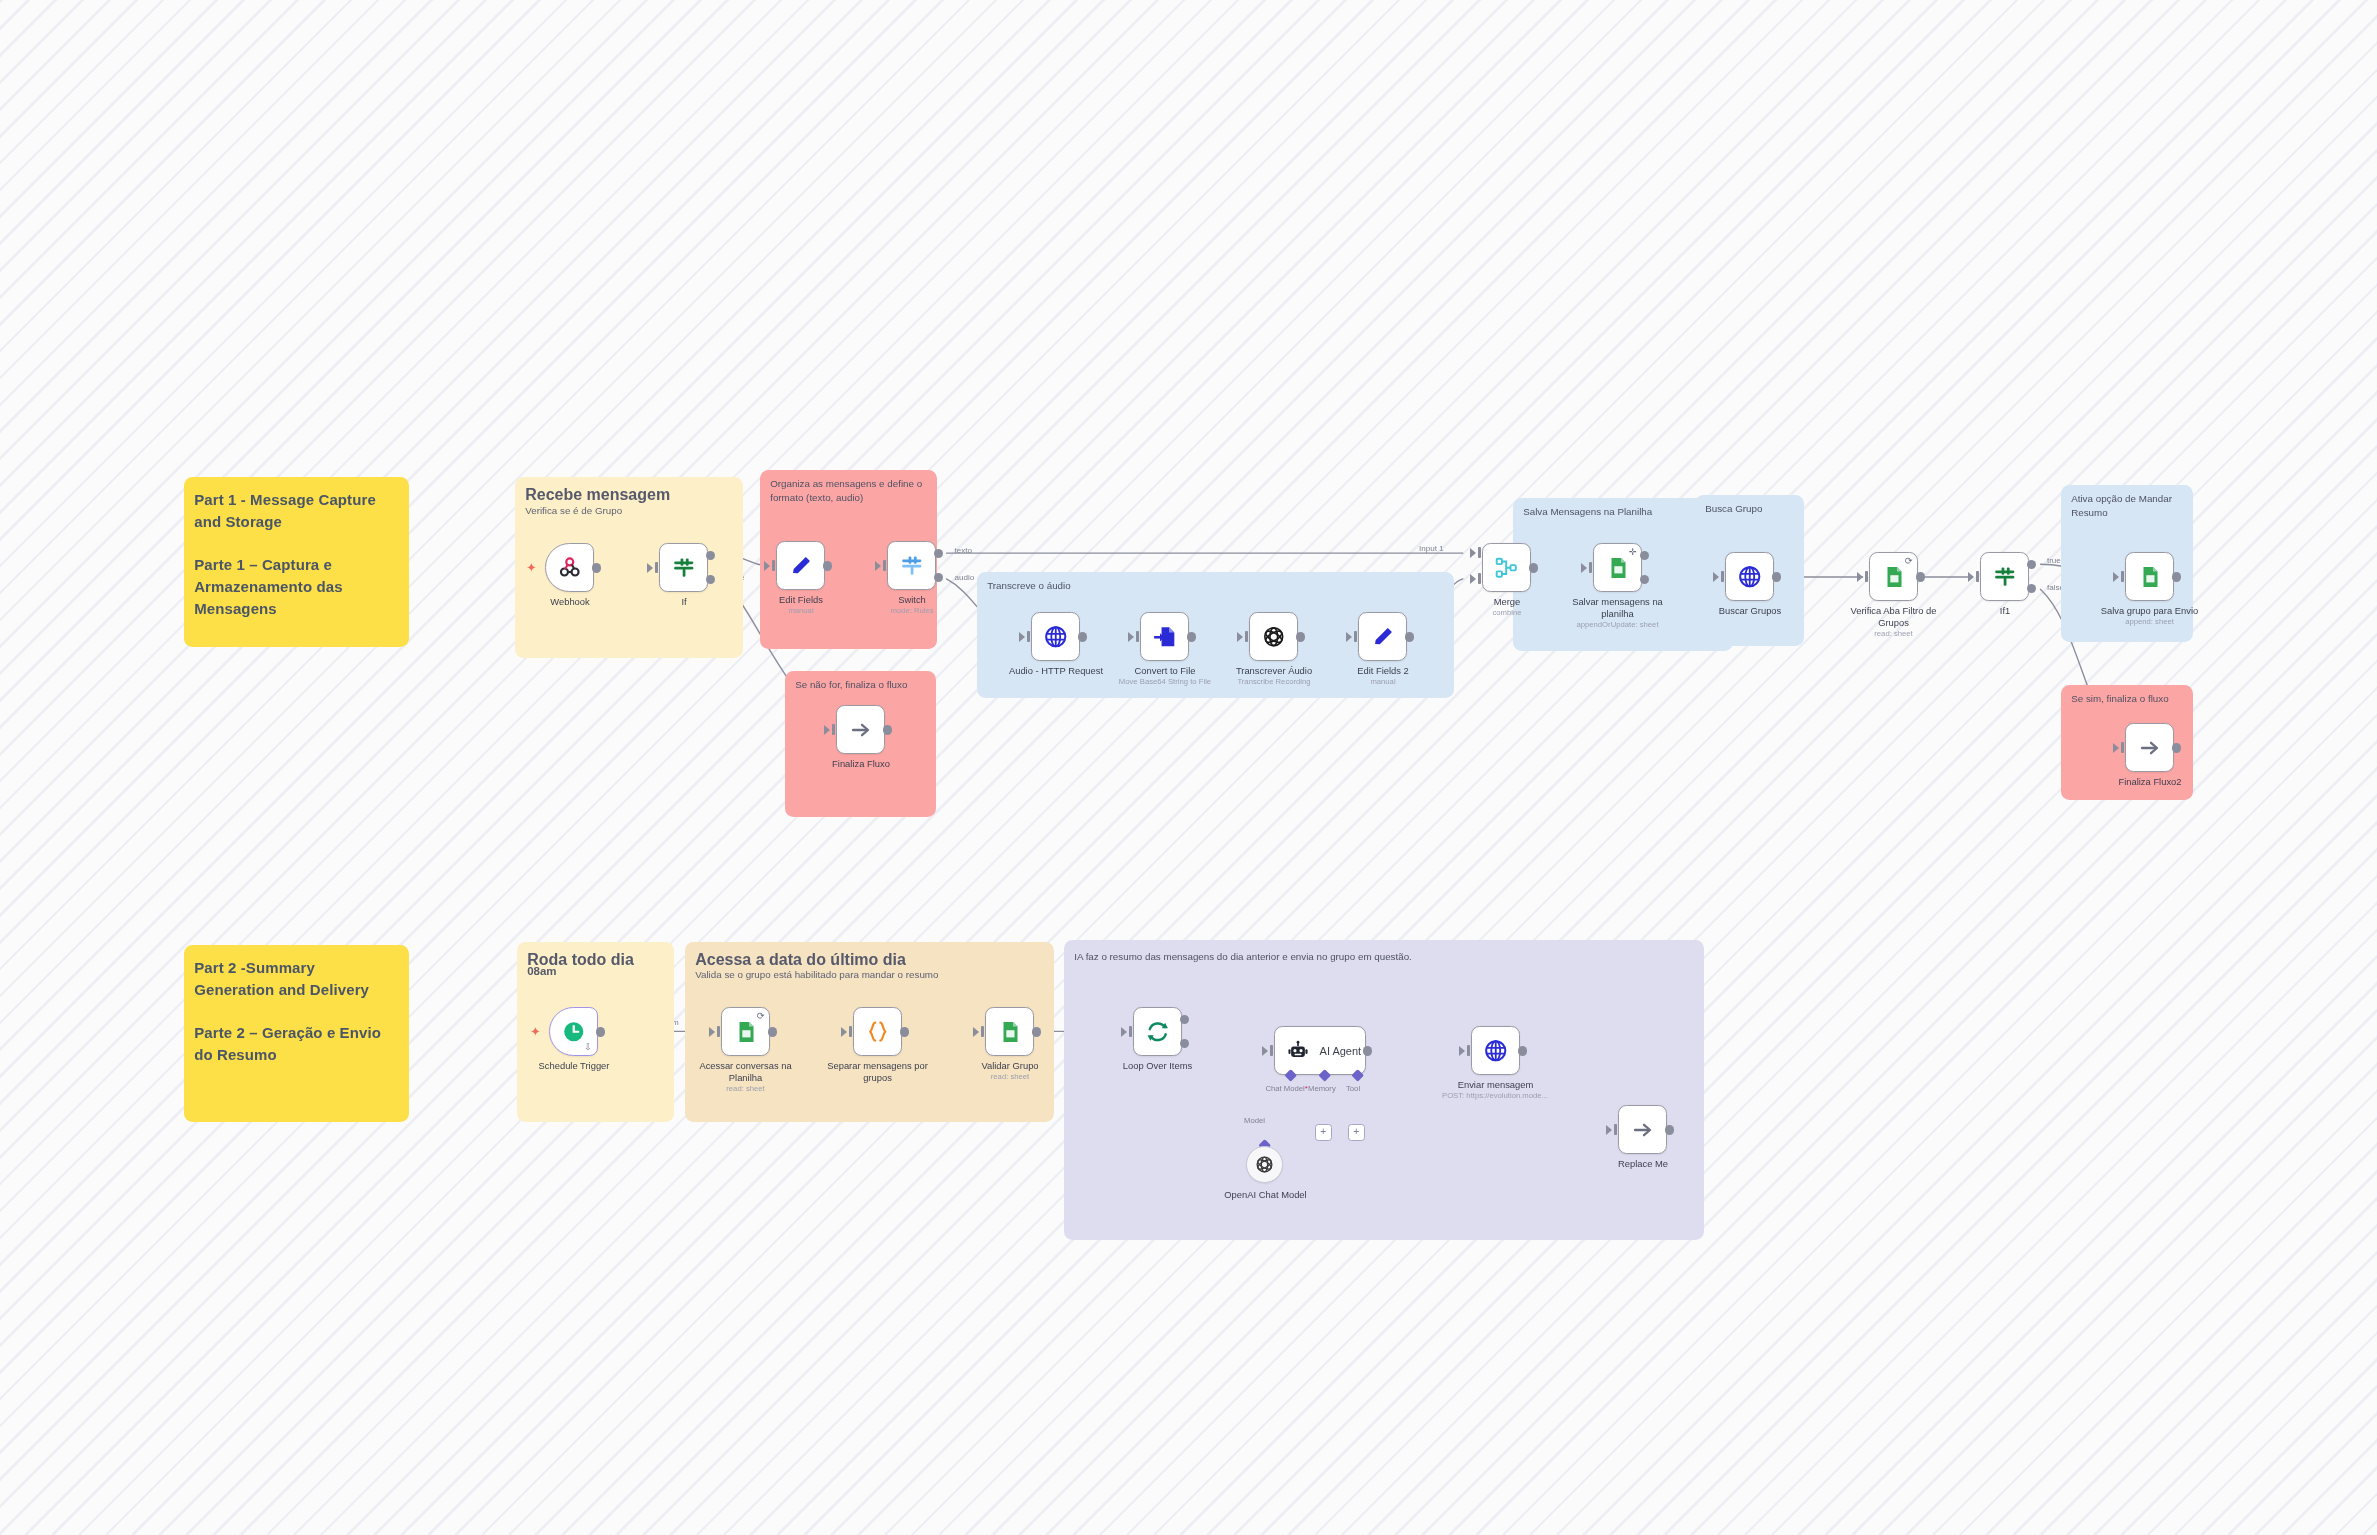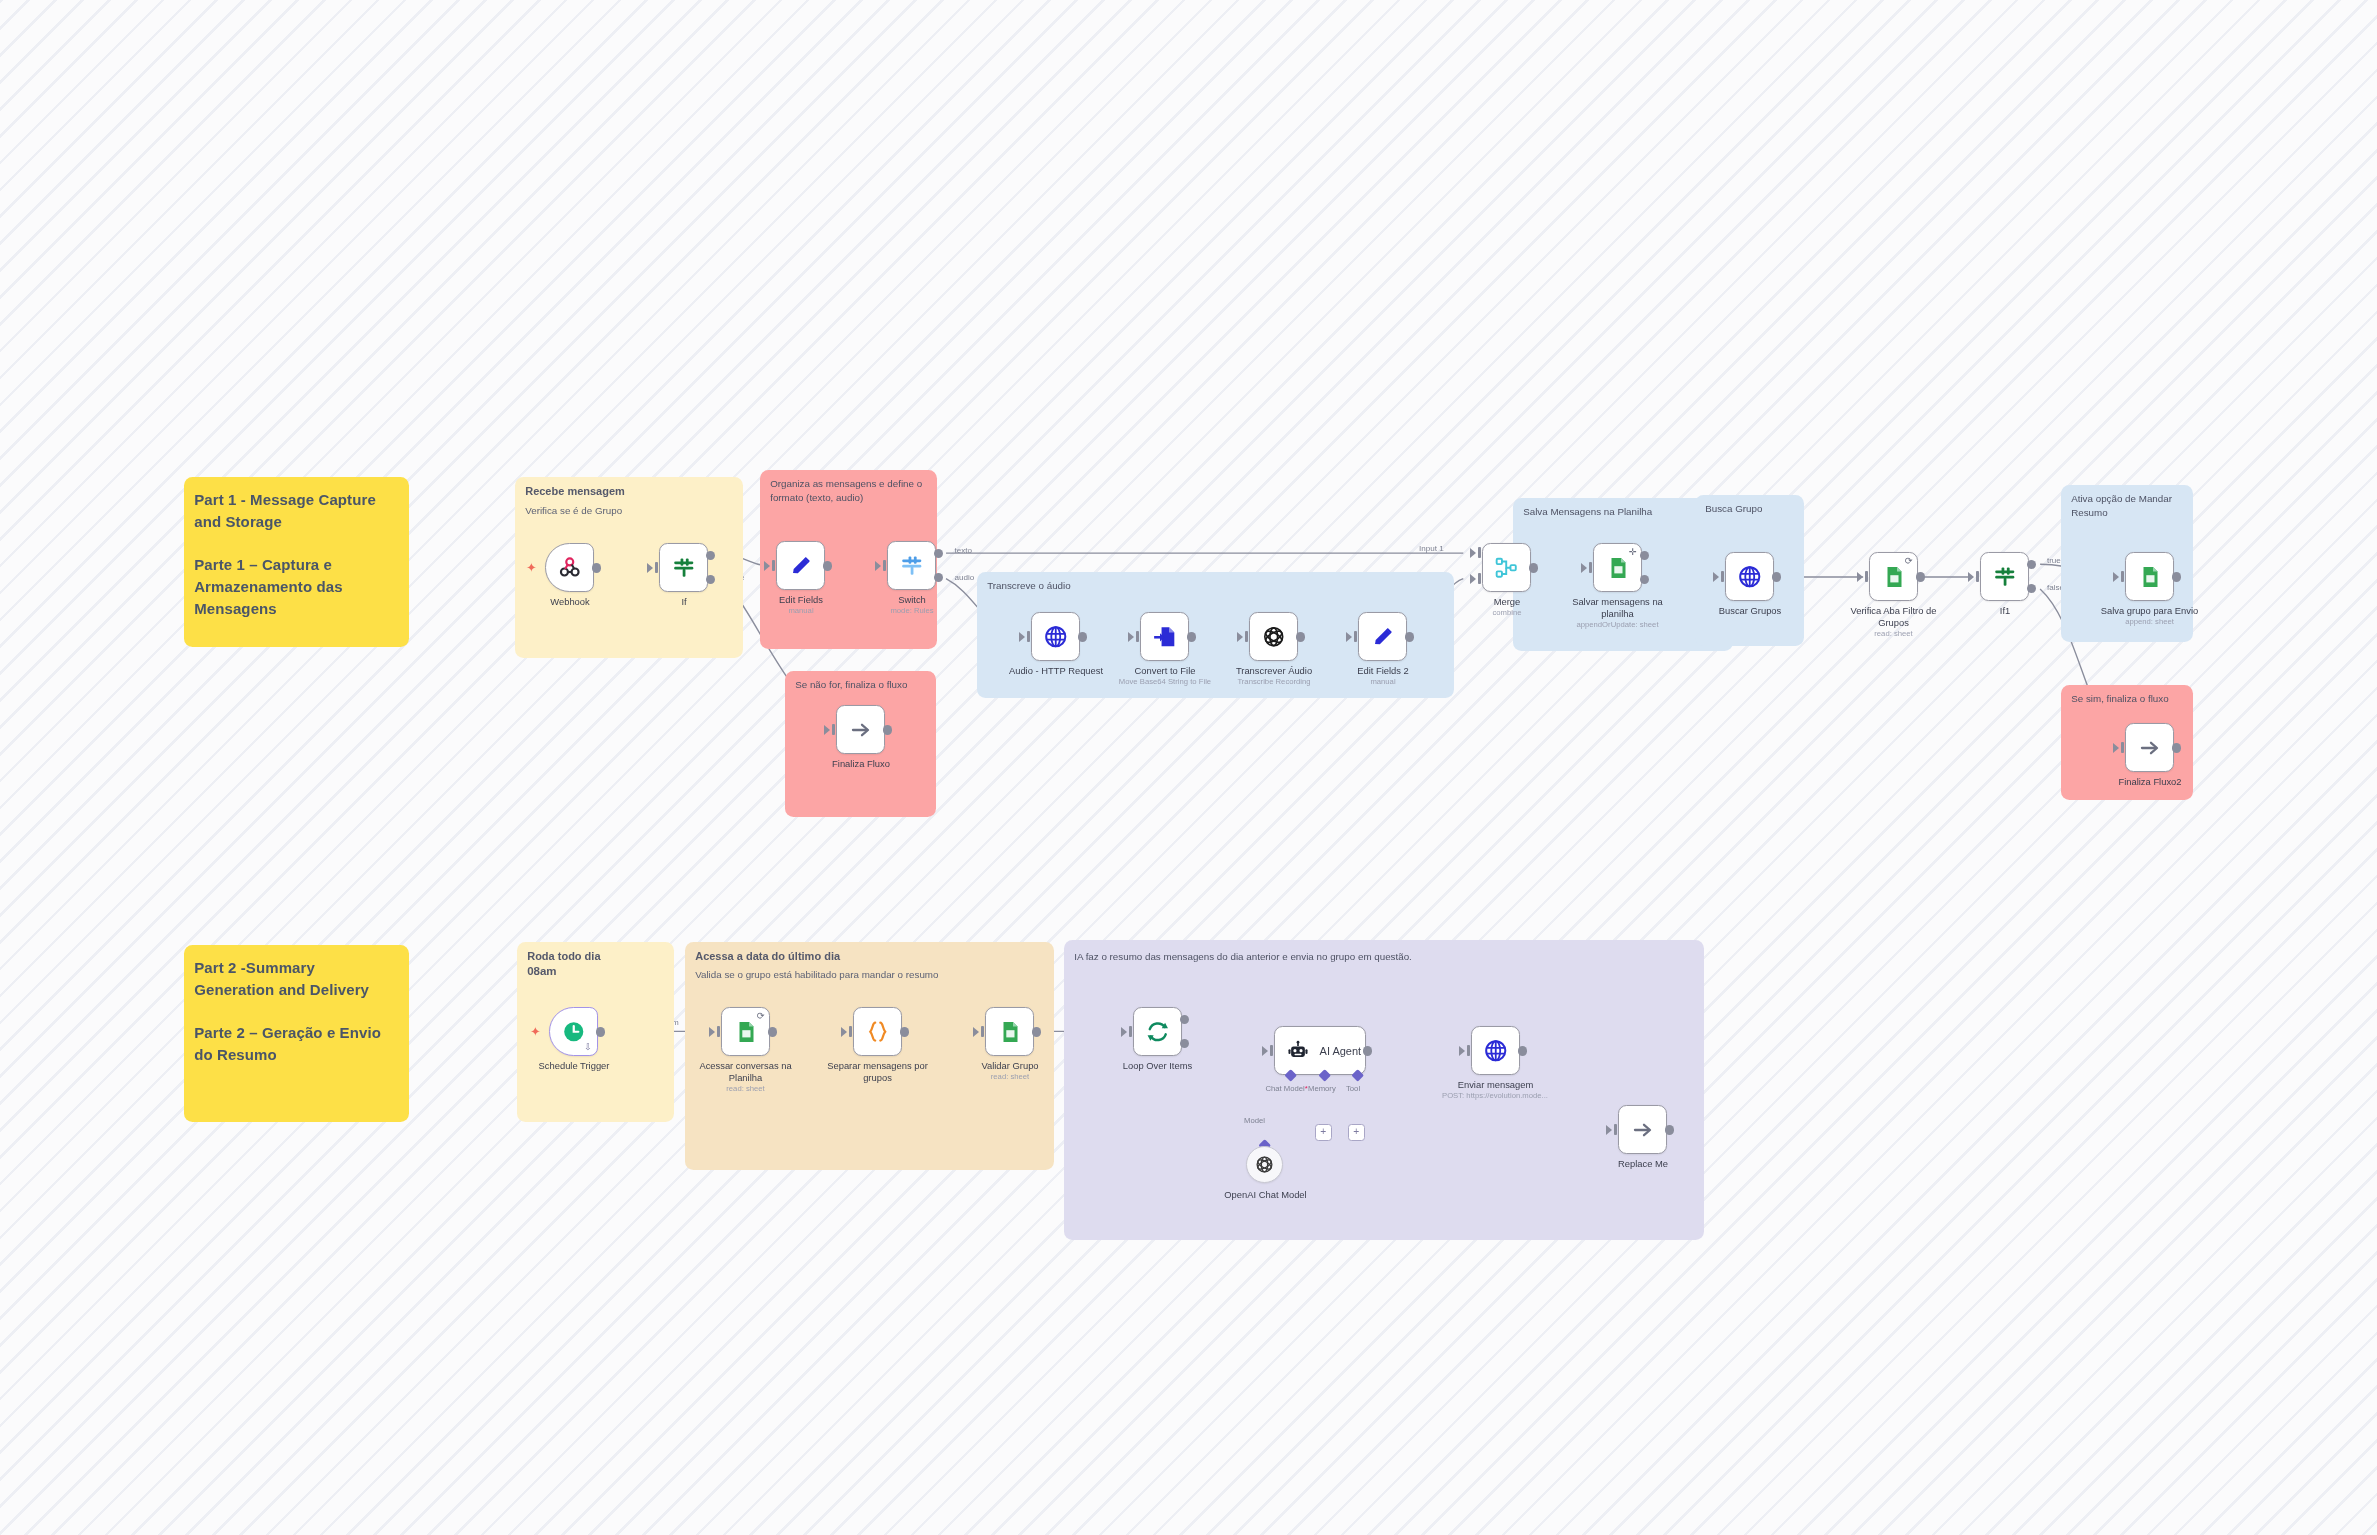--- a/index.html
+++ b/index.html
@@ -25,21 +25,21 @@
   .sticky.orange{background:#f6e3c2;}
   .sticky.purple{background:#dedcef;}
 
   .note-title{
     position:absolute;left:10.2px;top:12px;right:10.2px;
     font-size:15px;font-weight:bold;color:#4a5568;line-height:1.45;
     letter-spacing:0.1px;white-space:pre-line;
   }
   .grp-title{
     position:absolute;left:10.2px;top:6.8px;right:3px;
-    font-size:11px;font-weight:bold;color:#55596b;line-height:1.35;
+    font-size:16px;font-weight:bold;color:#55596b;line-height:1.35;
   }
   .grp-sub{
     position:absolute;left:10.2px;right:6.8px;
     font-size:9.8px;color:#5d6275;line-height:1.35;font-weight:normal;
   }
   .grp-plain{
     position:absolute;left:10.2px;top:6.8px;right:6.8px;
     font-size:9.8px;color:#4e5264;line-height:1.4;font-weight:normal;
   }
 
@@ -201,21 +201,21 @@
 
   <div class="sticky pink" style="left:2061px;top:685px;width:132px;height:115px;">
     <div class="grp-plain">Se sim, finaliza o fluxo</div>
   </div>
 
   <div class="sticky yellow" style="left:517px;top:942px;width:157px;height:180px;">
     <div class="grp-title">Roda todo dia</div>
     <div class="grp-sub" style="top:22px;font-weight:bold;color:#55596b;font-size:11.5px;">08am</div>
   </div>
 
-  <div class="sticky orange" style="left:685px;top:942px;width:369px;height:228px;">
+  <div class="sticky orange" style="left:685px;top:942px;width:369px;height:180px;">
     <div class="grp-title">Acessa a data do último dia</div>
     <div class="grp-sub" style="top:25.5px;">Valida se o grupo está habilitado para mandar o resumo</div>
   </div>
 
   <div class="sticky purple" style="left:1064px;top:940px;width:640px;height:300px;">
     <div class="grp-plain" style="top:10.2px;">IA faz o resumo das mensagens do dia anterior e envia no grupo em questão.</div>
   </div>
 
   <div class="node" style="left:545px;top:543px;">
     <div class="bolt" style="left:-19px;top:19px;">✦</div>

